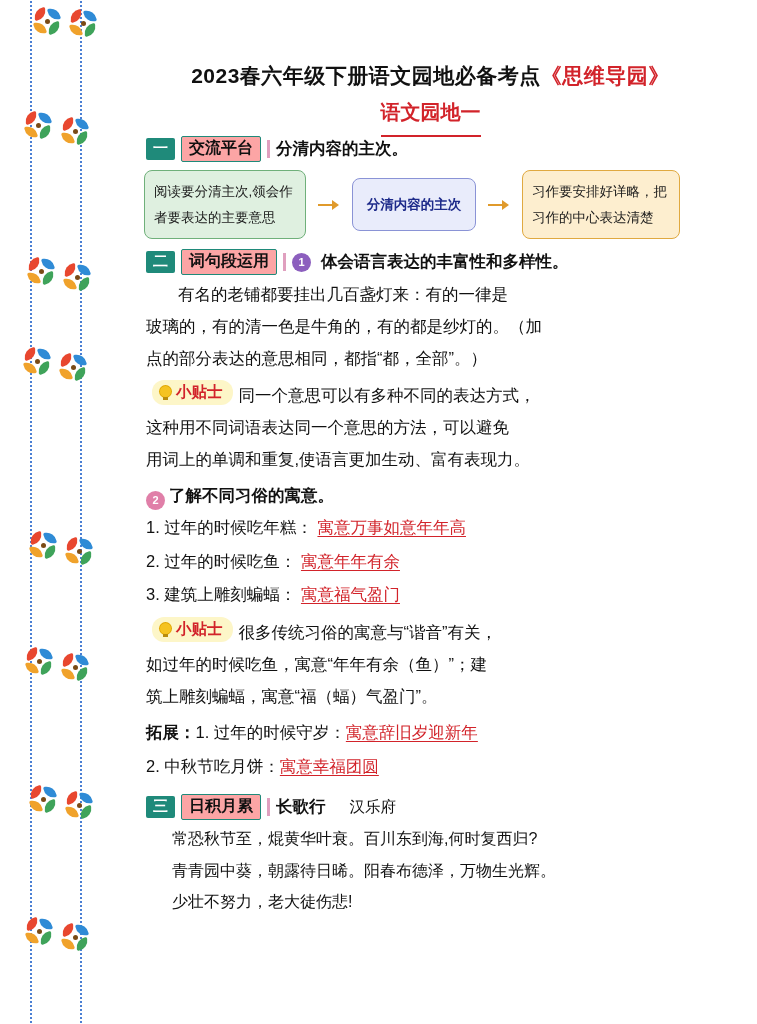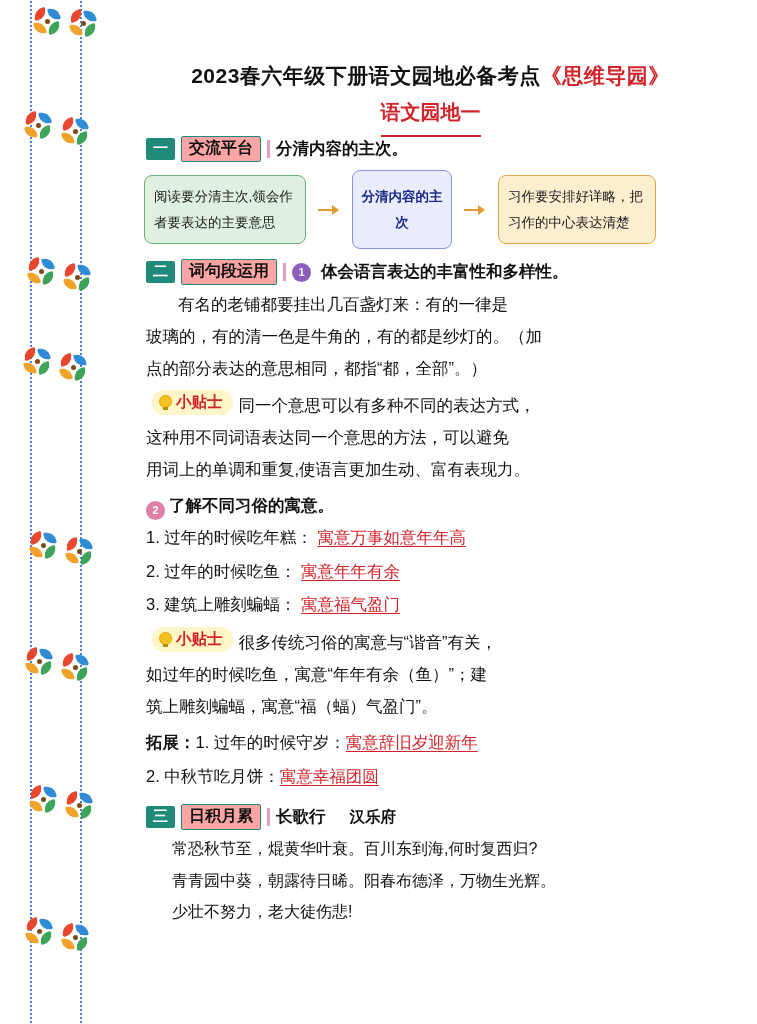--- a/index.html
+++ b/index.html
@@ -131,21 +131,21 @@
     padding: 8px 9px;
     border-radius: 8px;
     color: #1a1a1a;
   }
   .mm-left {
     width: 162px;
     background: #dff0e0;
     border: 1.6px solid #6fb07a;
   }
   .mm-center {
-    width: 100px;
+    width: 124px;
     background: #e9ecfb;
     border: 1.6px solid #8a93d6;
     text-align: center;
     font-weight: bold;
     color: #1d2a8a;
     padding: 13px 6px;
     line-height: 1.9;
   }
   .mm-right {
     width: 158px;
@@ -261,21 +261,21 @@
   }
   .ext-line b { color: #111; }
   .ext-line .ans { color: #d2232a; text-decoration: underline; text-underline-offset: 3px; }
 
   .poem {
     font-size: 16px;
     line-height: 1.85;
     color: #111;
     margin: 2px 0 0 54px;
   }
-  .poem-author { font-size: 15.5px; color: #111; margin-left: 18px; font-weight: bold; }
+  .poem-author { font-size: 15.5px; color: #111; margin-left: 18px; font-weight: normal; }
   .poem-title { font-weight: bold; color: #111; font-size: 16.5px; }
 </style>
 </head>
 <body>
 
 <div class="left-margin">
   <div class="dotline l1"></div>
   <div class="dotline l2"></div>
 
   <div class="pinwheel" style="left:34px;  top:8px;">

